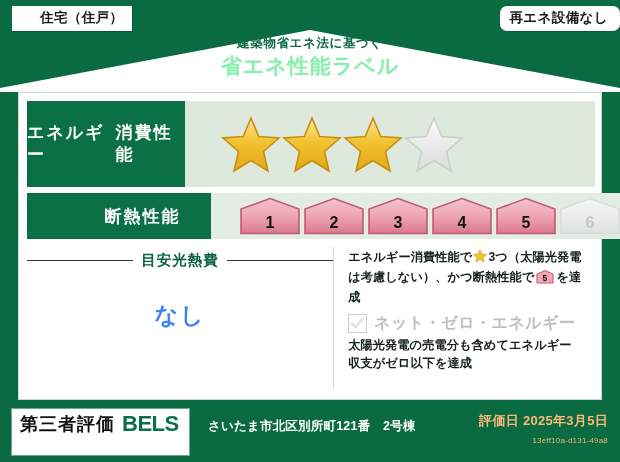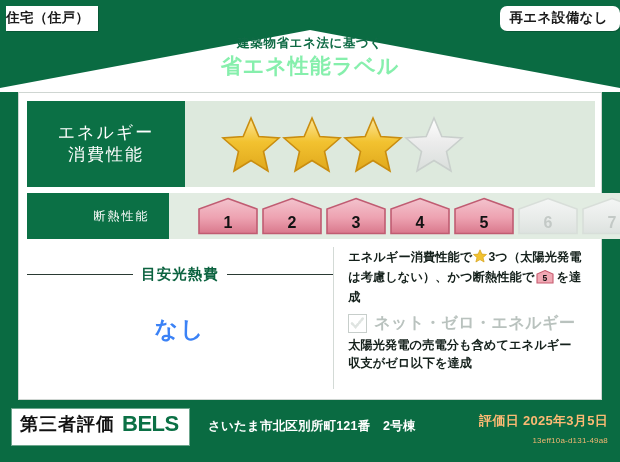--- a/index.html
+++ b/index.html
@@ -28,21 +28,21 @@
     background:#ffffff;
     color:#1a1a1a;
     font-weight:bold;
     font-size:13.5px;
     letter-spacing:0.4px;
     padding:5px 9px 6px 9px;
     line-height:1;
     white-space:nowrap;
     box-shadow:1px 1px 0 rgba(0,0,0,.18);
   }
-  .badge-left{ left:6px; padding-left:0;text-align:center; }
+  .badge-left{ left:12px; padding-left:28px;text-align:center; }
   .badge-right{ right:0px; padding-right:12px;border-radius:7px; }
 
   
   .title-wrap{
     position:absolute; left:0; top:37px; width:620px;
     text-align:center;
     z-index:4;
   }
   .title-sub{
     font-size:12.5px; font-weight:bold; color:#0f6b45;
@@ -67,28 +67,28 @@
   .perf-row{
     position:absolute; left:8px;
     display:flex; align-items:stretch;
   }
   .perf-row.energy{ top:8px; width:568px; height:86px; }
   .perf-row.insul { top:100px; width:568px; height:46px; }
 
   .row-label{
     background:#0b7045;
     color:#ffffff;
-    font-weight:normal;
-    display:flex; flex-direction:column;
+    font-weight:bold;
+    display:flex; flex-direction:row;
     align-items:center; justify-content:center;
     letter-spacing:2px;
     flex:0 0 auto;
   }
   .energy .row-label{ width:158px; font-size:17px; line-height:1.28; }
-  .insul  .row-label{ width:142px; font-size:12px;padding-left:47px; }
+  .insul  .row-label{ width:184px; font-size:17px;padding-left:47px; }
 
   .row-body{
     flex:1 1 auto;
     background:#dde9dd;
     display:flex; align-items:center;
     padding-left:14px;
   }
   .insul .row-body{ background:#e2ece2; padding-left:10px; }
 
   
@@ -119,21 +119,20 @@
   }
   .lower-left{
     width:312px;
     padding-top:6px;
   }
   .cost-head{
     display:flex; align-items:center; justify-content:center;
     gap:8px;
     color:#0c6340; font-weight:bold; font-size:14.5px;
     letter-spacing:1px;
-    margin-top:14px;
   }
   .cost-head .rule{
     flex:1 1 auto; height:1px; background:#2a3a33;
   }
   .cost-value{
     margin-top:30px;
     text-align:center;
     font-size:23px; font-weight:bold; color:#3b82f6;
     letter-spacing:2px;
   }
@@ -173,21 +172,21 @@
   .zeh-desc .minihouse{ display:inline-block; vertical-align:-3px; margin:0 2px; }
 
   
   .footer{
     position:absolute; left:0; bottom:0; width:620px; height:62px;
     z-index:3;
   }
   .bels-box{
     position:absolute; left:12px; top:9px;
     background:#ffffff;
-    padding:4px 10px 10px 8px;
+    padding:4px 10px 20px 8px;
     display:flex; align-items:center; gap:7px;
     box-shadow:0 0 0 1px rgba(255,255,255,.4);
   }
   .bels-jp{
     font-size:18px; font-weight:bold; color:#111; letter-spacing:1px;
     line-height:1;
   }
   .bels-en{
     font-size:22px; font-weight:bold; color:#0b7045;
     letter-spacing:-0.5px; line-height:1;

